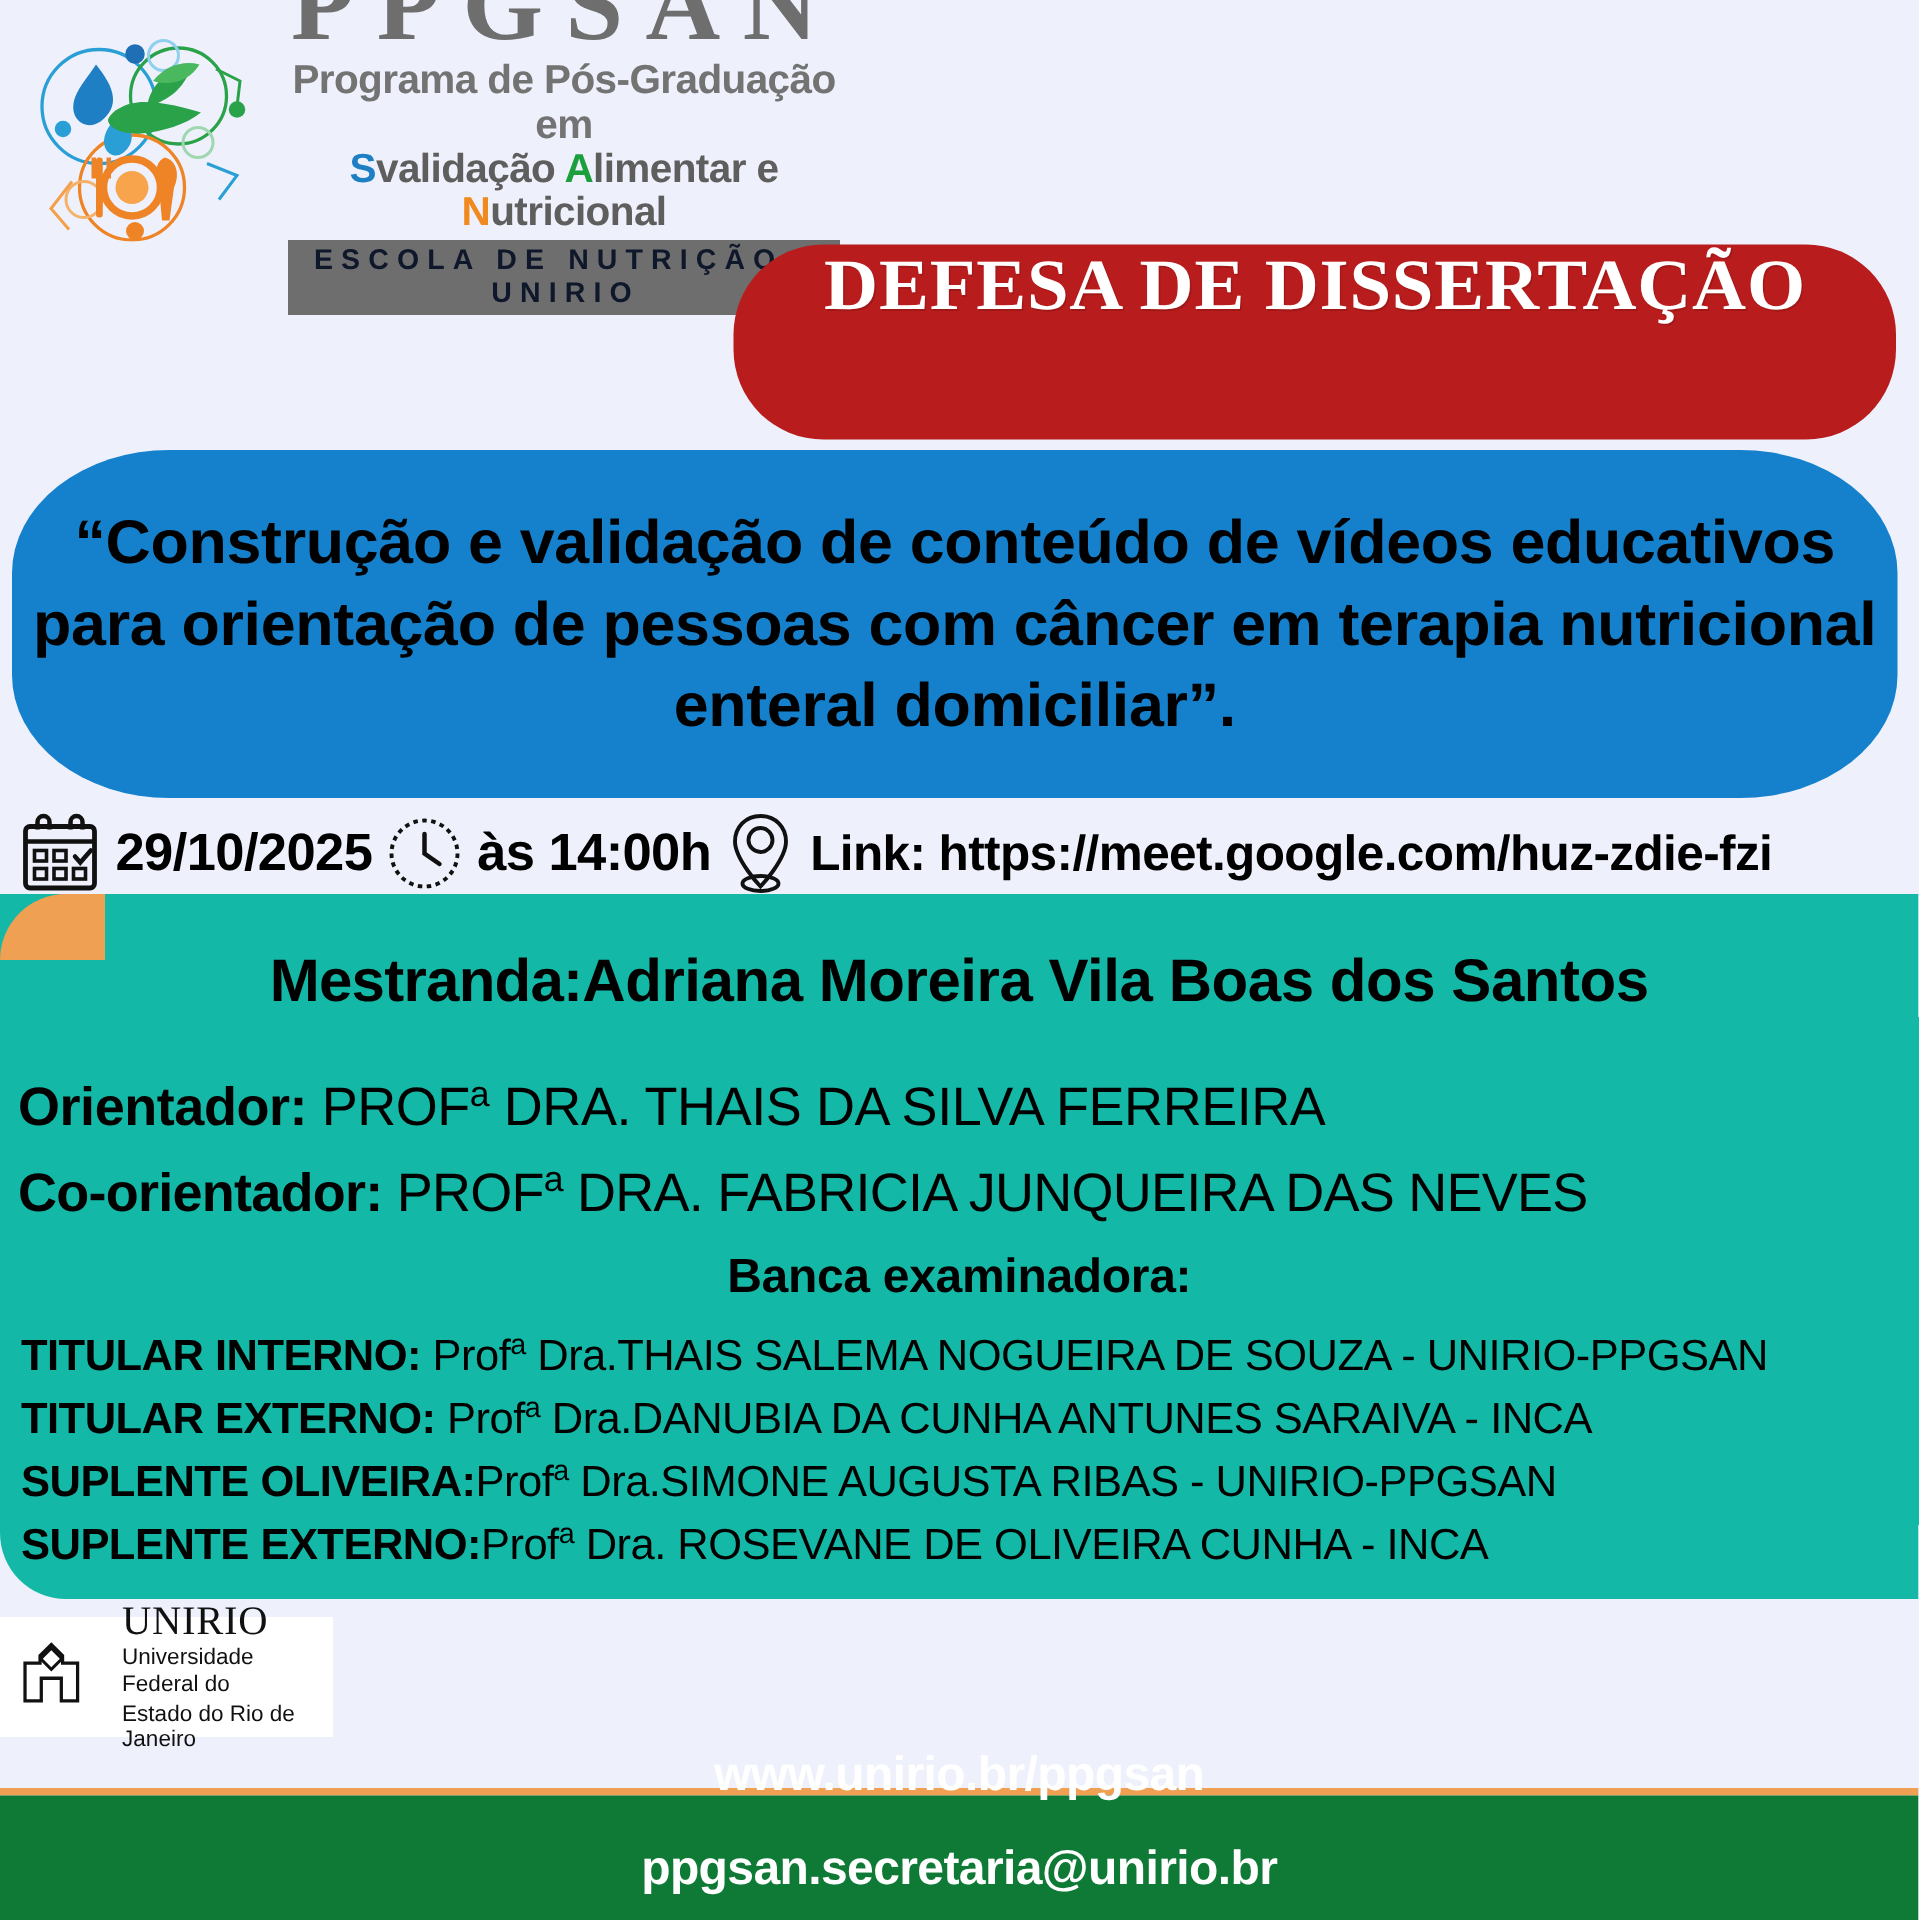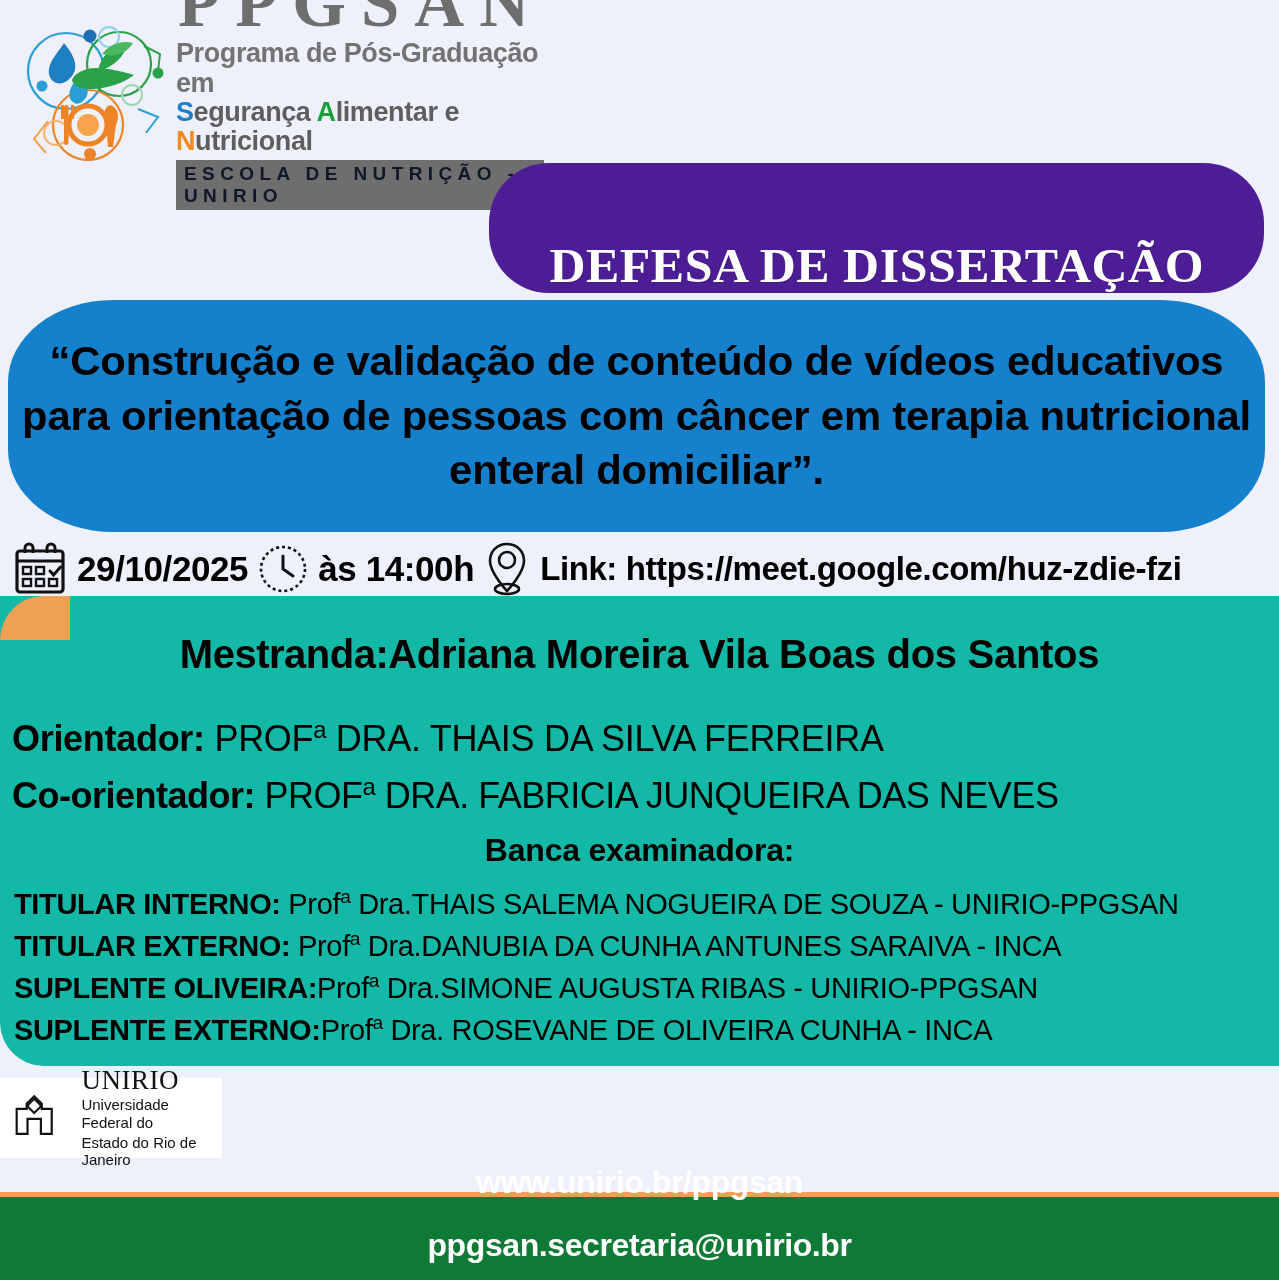--- a/index.html
+++ b/index.html
@@ -6,43 +6,43 @@
   body{
     width:1279px;height:1280px;
     background:#eef1fb;
     font-family:"Liberation Sans",sans-serif;
     overflow:hidden;
     position:relative;
   }
   .poster{position:relative;width:1279px;height:1280px;background:#eef1fb;overflow:hidden;}
 
   
-  .logo-block{position:absolute;left:18px;top:18px;width:500px;height:145px;display:flex;align-items:center;gap:0;}
+  .logo-block{position:absolute;left:18px;top:18px;width:500px;height:145px;display:flex;align-items:center;gap:16px;text-align:center;}
   .logo-mark{width:158px;height:140px;flex:0 0 158px;position:relative;}
   .logo-text{flex:1;display:flex;flex-direction:column;justify-content:center;}
   .logo-ppgsan{
     font-family:"Liberation Serif",serif;
     font-weight:bold;color:#6e6e6e;
     font-size:69px;letter-spacing:15px;line-height:0.95;margin-left:2px;
   }
   .logo-l2{font-size:27px;font-weight:bold;color:#737373;line-height:1.08;letter-spacing:-0.4px;margin-top:3px;}
   .logo-l3{font-size:27px;font-weight:bold;color:#5e5e5e;line-height:1.08;letter-spacing:-0.4px;}
   .logo-l3 .b{color:#1f7fc4;}
   .logo-l3 .g{color:#1a9f3c;}
   .logo-l3 .o{color:#f08a1e;}
   .logo-bar{
     margin-top:4px;background:#6e6e6e;color:#0f172a;font-size:19px;font-weight:bold;
     letter-spacing:5.4px;padding:3px 6px 3px 8px;width:fit-content;
   }
 
   
   .green-banner{
     position:absolute;left:489px;top:163px;width:775px;height:130px;
-    background:#4c1d95;border-radius:60px;
-    display:flex;align-items:flex-end;justify-content:center;
+    background:#b91c1c;border-radius:60px;
+    display:flex;align-items:flex-start;justify-content:center;
   }
   .green-banner span{
     font-family:"Liberation Serif",serif;
     color:#ffffff;font-weight:bold;font-size:48px;letter-spacing:0.5px;
     text-shadow:1px 1px 0 rgba(0,0,0,.12);
     transform:scaleX(1.04);
   }
 
   
   .blue-box{
@@ -141,21 +141,21 @@
         <circle cx="70" cy="104" r="11" fill="#f7a44d"></circle>
         <rect x="46" y="84" width="4.5" height="40" rx="2" fill="#ef8426"></rect>
         <rect x="43" y="84" width="3" height="14" fill="#ef8426"></rect>
         <rect x="53" y="84" width="3" height="14" fill="#ef8426"></rect>
         <path d="M92 84 c8 2 10 12 6 20 l-3 22 h-5 l-2 -22 c-4 -8 -2 -18 4 -20z" fill="#ef8426"></path>
       </svg>
     </div>
     <div class="logo-text">
       <div class="logo-ppgsan">PPGSAN</div>
       <div class="logo-l2">Programa de Pós-Graduação em</div>
-      <div class="logo-l3"><span class="b">S</span><span>egurança </span><span class="g">A</span><span>limentar e </span><span class="o">N</span><span>utricional</span></div>
+      <div class="logo-l3"><span class="b">S</span><span>validação </span><span class="g">A</span><span>limentar e </span><span class="o">N</span><span>utricional</span></div>
       <div class="logo-bar">ESCOLA DE NUTRIÇÃO - UNIRIO</div>
     </div>
   </div>
 
   <div class="green-banner">
     <span>DEFESA DE DISSERTAÇÃO</span>
   </div>
 
   <div class="blue-box">
     <div class="title">“Construção e validação de conteúdo de vídeos educativos para orientação de pessoas com câncer em terapia nutricional enteral domiciliar”.</div>

